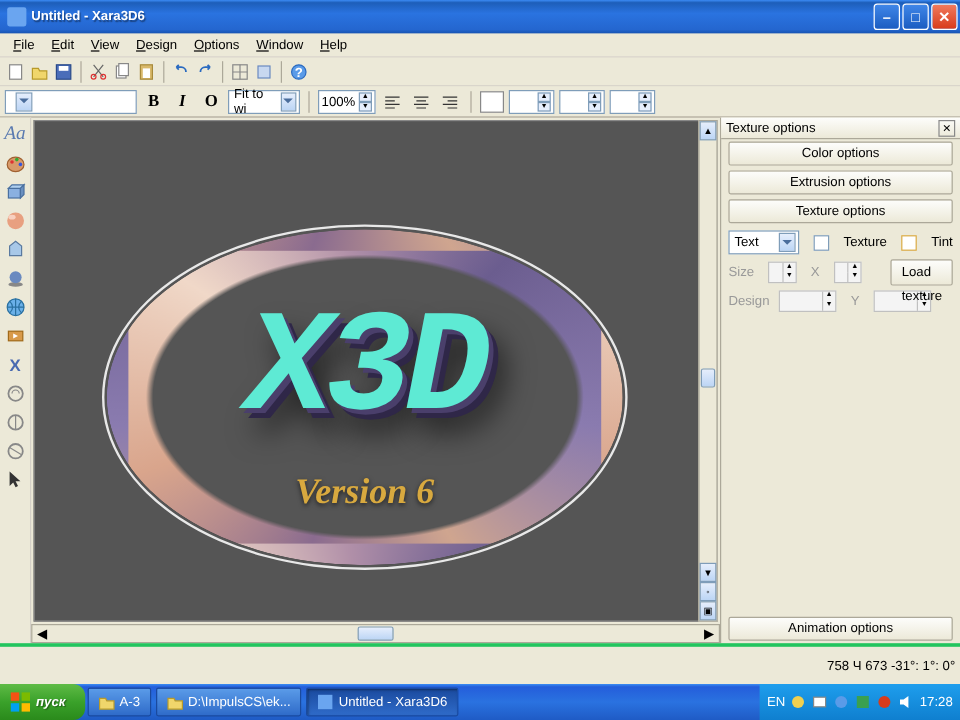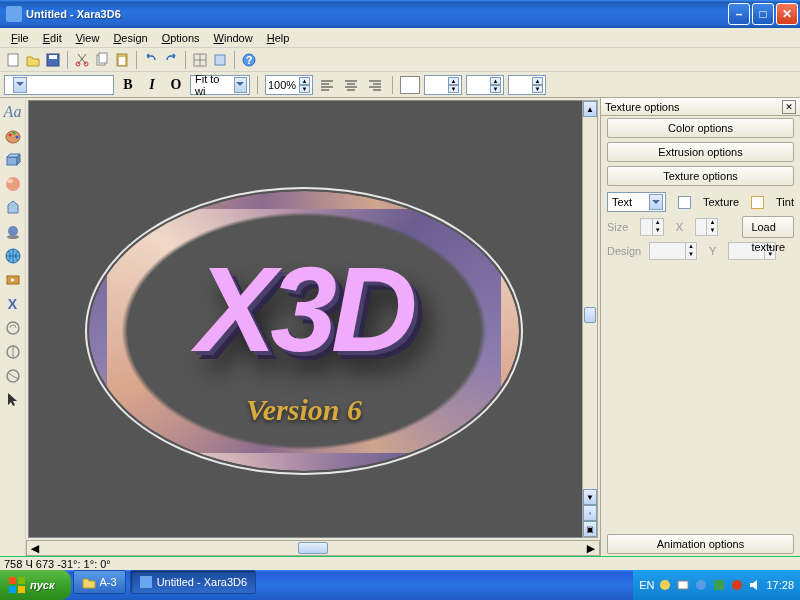--- a/index.html
+++ b/index.html
@@ -46,21 +46,21 @@
 .hscroll .thumb { width: 30px; height: 12px; background: linear-gradient(#e6eefc,#bcd5f5); border:1px solid #7f9db9; margin: 0 auto; border-radius:2px; }
 .vscroll-strip { position:absolute; right:2px; top:2px; bottom:2px; width:16px; background:#ece9d8; border:1px solid #aca899; display:flex; flex-direction:column; align-items:center; }
 .vscroll-strip .end { height:16px; width:14px; background:linear-gradient(#e6eefc,#bcd5f5); border:1px solid #7f9db9; font-size:8px; display:flex;align-items:center;justify-content:center; }
 .vscroll-strip .track { flex:1; }
 .vscroll-strip .vthumb { height:16px; width:12px; background:linear-gradient(#e6eefc,#bcd5f5); border:1px solid #7f9db9; border-radius:2px; margin-top: 190px; }
 
 
 .logo { position:absolute; left: 60px; top: 90px; width: 430px; height: 280px; }
 .ring { position:absolute; inset:0; border-radius:50%; border: 18px solid transparent; background: radial-gradient(ellipse at 30% 30%, rgba(255,255,255,0) 55%, rgba(0,0,0,0) 62%), conic-gradient(from 200deg, #8a6b8f, #d9a58c, #f0d8c8, #b08fa8, #6b5d8f, #8a7baf, #cfa58f, #8a6b8f); -webkit-mask: radial-gradient(ellipse, transparent 58%, #000 60%, #000 98%, transparent 100%); mask: radial-gradient(ellipse, transparent 58%, #000 60%, #000 98%, transparent 100%); box-shadow: 0 20px 40px rgba(0,0,0,.6); }
 .ring-outline { position:absolute; inset:-4px; border-radius:50%; border: 2px solid #e8e8e8; }
-.x3d { position:absolute; left:50%; top:42%; transform:translate(-50%,-50%); font-family: Liberation Sans, sans-serif; font-size: 120px; font-weight: bold; color: #f0abfc; text-shadow: 4px 4px 0 #4a3f6b, 8px 8px 0 #2f2748, 12px 18px 25px rgba(0,0,0,.7); letter-spacing: -6px; font-style: italic; }
+.x3d { position:absolute; left:50%; top:42%; transform:translate(-50%,-50%); font-family: Liberation Mono, monospace; font-size: 120px; font-weight: bold; color: #5eead4; text-shadow: 4px 4px 0 #4a3f6b, 8px 8px 0 #2f2748, 12px 18px 25px rgba(0,0,0,.7); letter-spacing: -6px; font-style: italic; }
 .ver { position:absolute; left:50%; top:72%; transform:translateX(-50%); font-family: "Times New Roman", serif; font-size: 30px; font-style: italic; font-weight: bold; color: #d8a93f; text-shadow: 0 2px 4px rgba(0,0,0,.6); }
 
 
 .rpanel { width: 200px; background: #ece9d8; border-left: 1px solid #aca899; display:flex; flex-direction:column; }
 .rpanel-hdr { height: 18px; background: linear-gradient(#fdfdfb,#ece9d8); border-bottom:1px solid #aca899; display:flex; align-items:center; padding: 0 4px; font-size: 11px; }
 .rpanel-hdr .x { margin-left:auto; width:14px; height:14px; border:1px solid #888; font-size:9px; text-align:center; line-height:12px; }
 .panelbtn { margin: 2px 6px; height: 20px; border: 1px solid #aca899; background: linear-gradient(#fdfdfb,#ece9d8); text-align:center; line-height:18px; border-radius:2px; }
 .panelbody { padding: 4px 6px; display:flex; flex-direction:column; gap:4px; }
 .row { display:flex; align-items:center; gap:12px; }
 .chk { width:13px; height:13px; border:1px solid #7f9db9; background:#fff; }
@@ -68,24 +68,24 @@
 .smallcombo .arrow { width:14px; height:16px; background:linear-gradient(#e6eefc,#bcd5f5); border:1px solid #7f9db9; margin-left:auto; display:flex;align-items:center;justify-content:center; }
 .smallcombo .arrow::after { content:''; border:4px solid transparent; border-top-color:#4a6d9c; margin-top:3px; }
 .lbl { width: 30px; color: #999; }
 .spin2 { width: 48px; height:18px; border:1px solid #c0c0c0; background:#f4f4f4; display:flex; }
 .spin2 .sp { width:11px; display:flex; flex-direction:column; margin-left:auto; }
 .spin2 .sp div { flex:1; border-left:1px solid #c0c0c0; font-size:6px; text-align:center; }
 .btn3d { height:22px; padding: 0 8px; border:1px solid #aca899; background:linear-gradient(#fdfdfb,#ece9d8); border-radius:2px; line-height:20px; }
 .spacer { flex:1; }
 
 
-.statusbar { height: 14px; background:#ece9d8; border-top:1px solid #22c55e; display:flex; align-items:center; padding: 0 4px; font-size:10px; justify-content:flex-start; }
-
-
-.taskbar { height: 30px; background: linear-gradient(to bottom,#3c8ef3 0%,#245edb 8%,#2a72e0 50%,#1f5bc5 100%); display:flex; align-items:flex-start; }
+.statusbar { height: 34px; background:#ece9d8; border-top:3px solid #22c55e; display:flex; align-items:center; padding: 0 4px; font-size:10px; justify-content:flex-end; }
+
+
+.taskbar { height: 30px; background: linear-gradient(to bottom,#3c8ef3 0%,#245edb 8%,#2a72e0 50%,#1f5bc5 100%); display:flex; align-items:center; }
 .startbtn { height:30px; padding: 0 16px 0 8px; background: linear-gradient(to bottom,#5fbb46 0%,#3aa12a 50%,#2a8a1b 100%); border-radius: 0 10px 10px 0; color:#fff; font-weight:bold; font-style:italic; display:flex; align-items:center; gap:4px; font-size:14px; text-shadow:1px 1px 1px rgba(0,0,0,.4);}
 .taskbtn { height:24px; margin:0 2px; padding: 0 8px; background: linear-gradient(to bottom,#5a9be8,#2f6bc9); border:1px solid #1a4a9e; border-radius:2px; color:#fff; display:flex; align-items:center; gap:4px; font-size:11px; max-width:140px; overflow:hidden; white-space:nowrap; }
 .taskbtn.active { background: linear-gradient(to bottom,#1a4a9e,#2f6bc9); box-shadow: inset 1px 1px 2px rgba(0,0,0,.4); }
 .tray { margin-left:auto; height:30px; background:linear-gradient(to bottom,#1e9eed,#0f7fcf); display:flex; align-items:center; padding:0 6px; gap:4px; color:#fff; font-size:10px; }
 .tray .ico { width:14px; height:14px; }
 </style>
 </head>
 <body>
 
 <div class="titlebar">
@@ -424,20 +424,26 @@
         <rect x="10" y="10" width="7" height="7" fill="#ffbb00"></rect>
       </svg>
     <span>пуск</span>
   </div>
   <div class="taskbtn">
     <svg width="14" height="14">
         <path d="M1 4h5l1 2h6v7H1z" fill="#f0d66b" stroke="#b89a2a"></path>
       </svg>
     <span>A-3</span>
   </div>
+  <div class="taskbtn">
+    <svg width="14" height="14">
+        <path d="M1 4h5l1 2h6v7H1z" fill="#f0d66b" stroke="#b89a2a"></path>
+      </svg>
+    <span>D:\ImpulsCS\ek...</span>
+  </div>
   <div class="taskbtn active">
     <svg width="14" height="14">
         <rect x="1" y="1" width="12" height="12" fill="#6aa5f0"></rect>
       </svg>
     <span>Untitled - Xara3D6</span>
   </div>
   <div class="tray">
     <span>EN</span>
     <svg class="ico">
         <circle cx="7" cy="7" r="5" fill="#f0d050"></circle>

